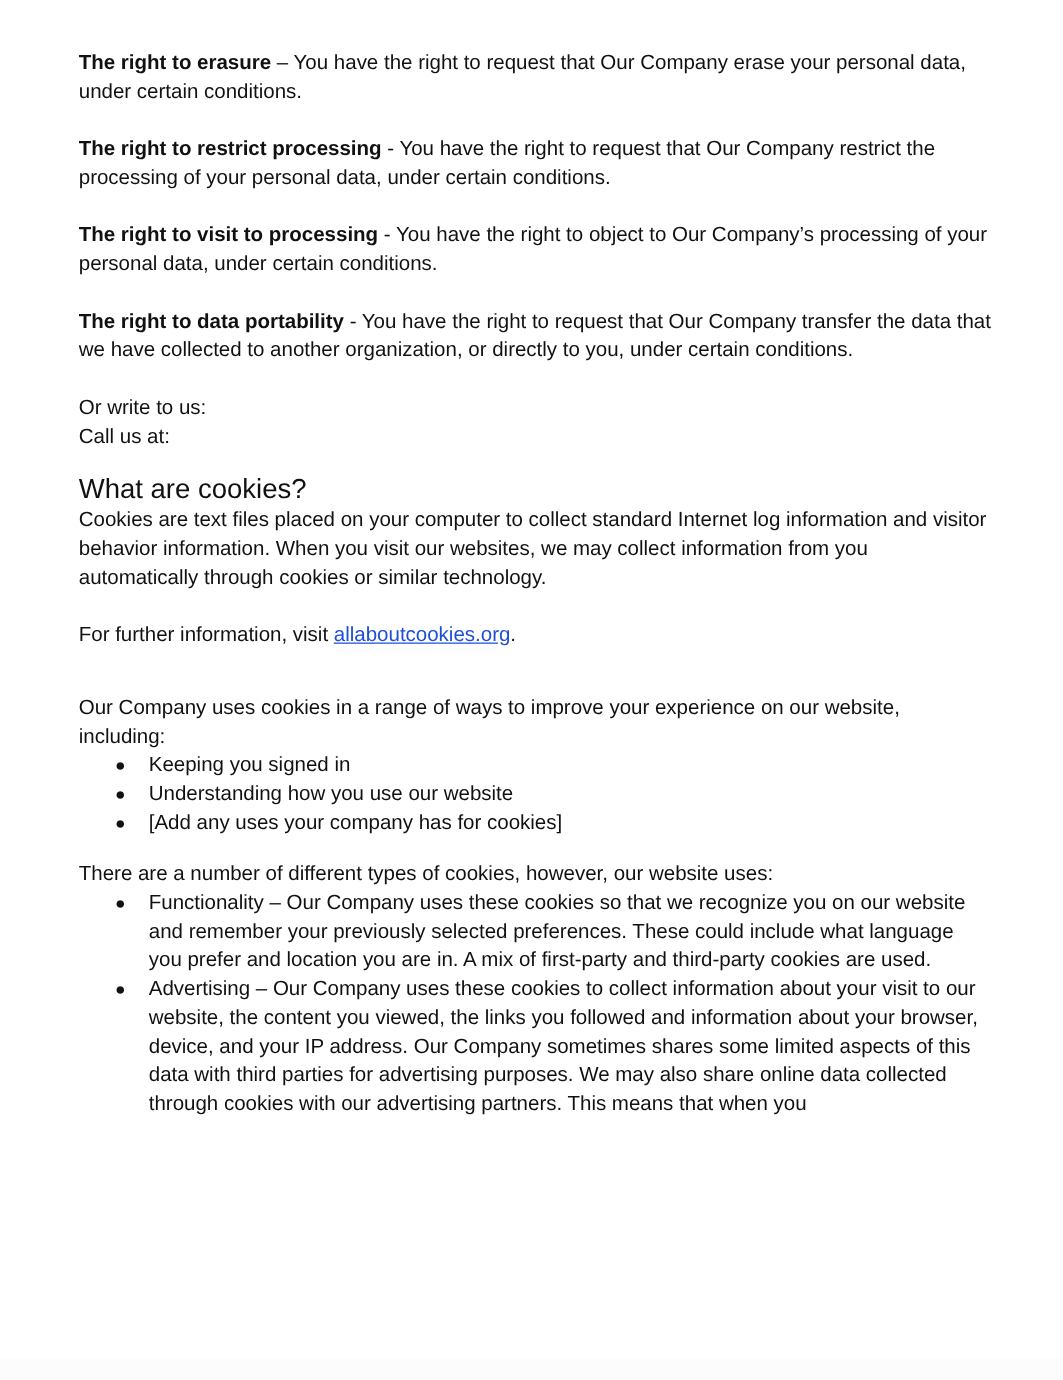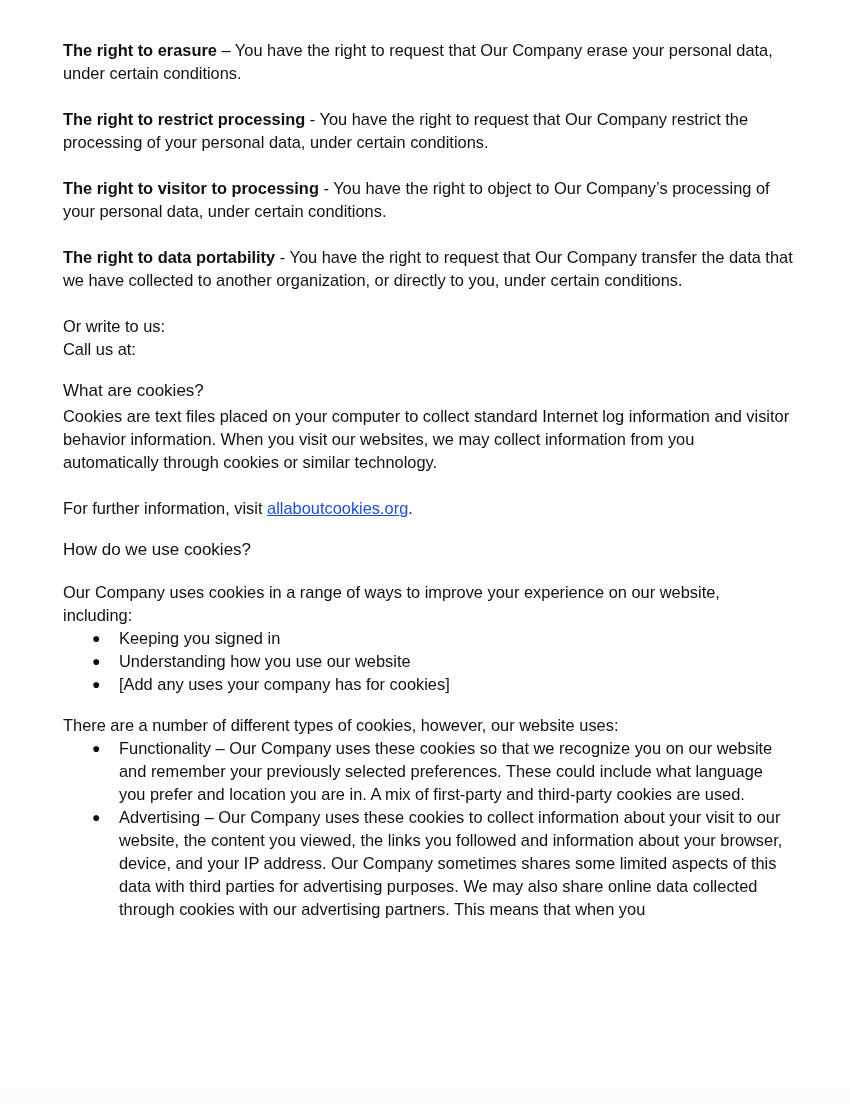--- a/index.html
+++ b/index.html
@@ -27,21 +27,21 @@
       margin: 0;
     }
     .gap {
       height: 23px;
     }
     b {
       font-weight: bold;
     }
     h2 {
       font-weight: normal;
-      font-size: 17px;
+      font-size: 22px;
       line-height: 26px;
       margin: 0;
       color: #111111;
     }
     .h-gap {
       height: 17px;
     }
     ul {
       margin: 0;
       padding: 0;
@@ -74,37 +74,36 @@
 <body>
 
 <div class="page">
 
   <p><b>The right to erasure</b><span> – </span><span>You have the right to request that Our Company erase your personal data, under certain conditions.</span></p>
   <div class="gap"></div>
 
   <p><b>The right to restrict processing</b><span> - </span><span>You have the right to request that Our Company restrict the processing of your personal data, under certain conditions.</span></p>
   <div class="gap"></div>
 
-  <p><b>The right to visitor to processing</b><span> - </span><span>You have the right to object to Our Company’s processing of your personal data, under certain conditions.</span></p>
+  <p><b>The right to visit to processing</b><span> - </span><span>You have the right to object to Our Company’s processing of your personal data, under certain conditions.</span></p>
   <div class="gap"></div>
 
   <p><b>The right to data portability</b><span> - </span><span>You have the right to request that Our Company transfer the data that we have collected to another organization, or directly to you, under certain conditions.</span></p>
   <div class="gap"></div>
 
   <p>Or write to us:</p>
   <p>Call us at:</p>
   <div class="h-gap"></div>
 
   <h2>What are cookies?</h2>
   <p style="margin-top:1px;">Cookies are text files placed on your computer to collect standard Internet log information and visitor behavior information. When you visit our websites, we may collect information from you automatically through cookies or similar technology.</p>
   <div class="gap"></div>
   <p><span>For further information, visit </span><a class="link">allaboutcookies.org</a><span>.</span></p>
   <div class="h-gap"></div>
 
-  <h2>How do we use cookies?</h2>
   <p style="margin-top:18px;">Our Company uses cookies in a range of ways to improve your experience on our website, including:</p>
   <ul>
     <li><span class="bullet">●</span><span>Keeping you signed in</span></li>
     <li><span class="bullet">●</span><span>Understanding how you use our website</span></li>
     <li><span class="bullet">●</span><span>[Add any uses your company has for cookies]</span></li>
   </ul>
   <div class="h-gap"></div>
 
   <p style="margin-top:1px;">There are a number of different types of cookies, however, our website uses:</p>
   <ul>

